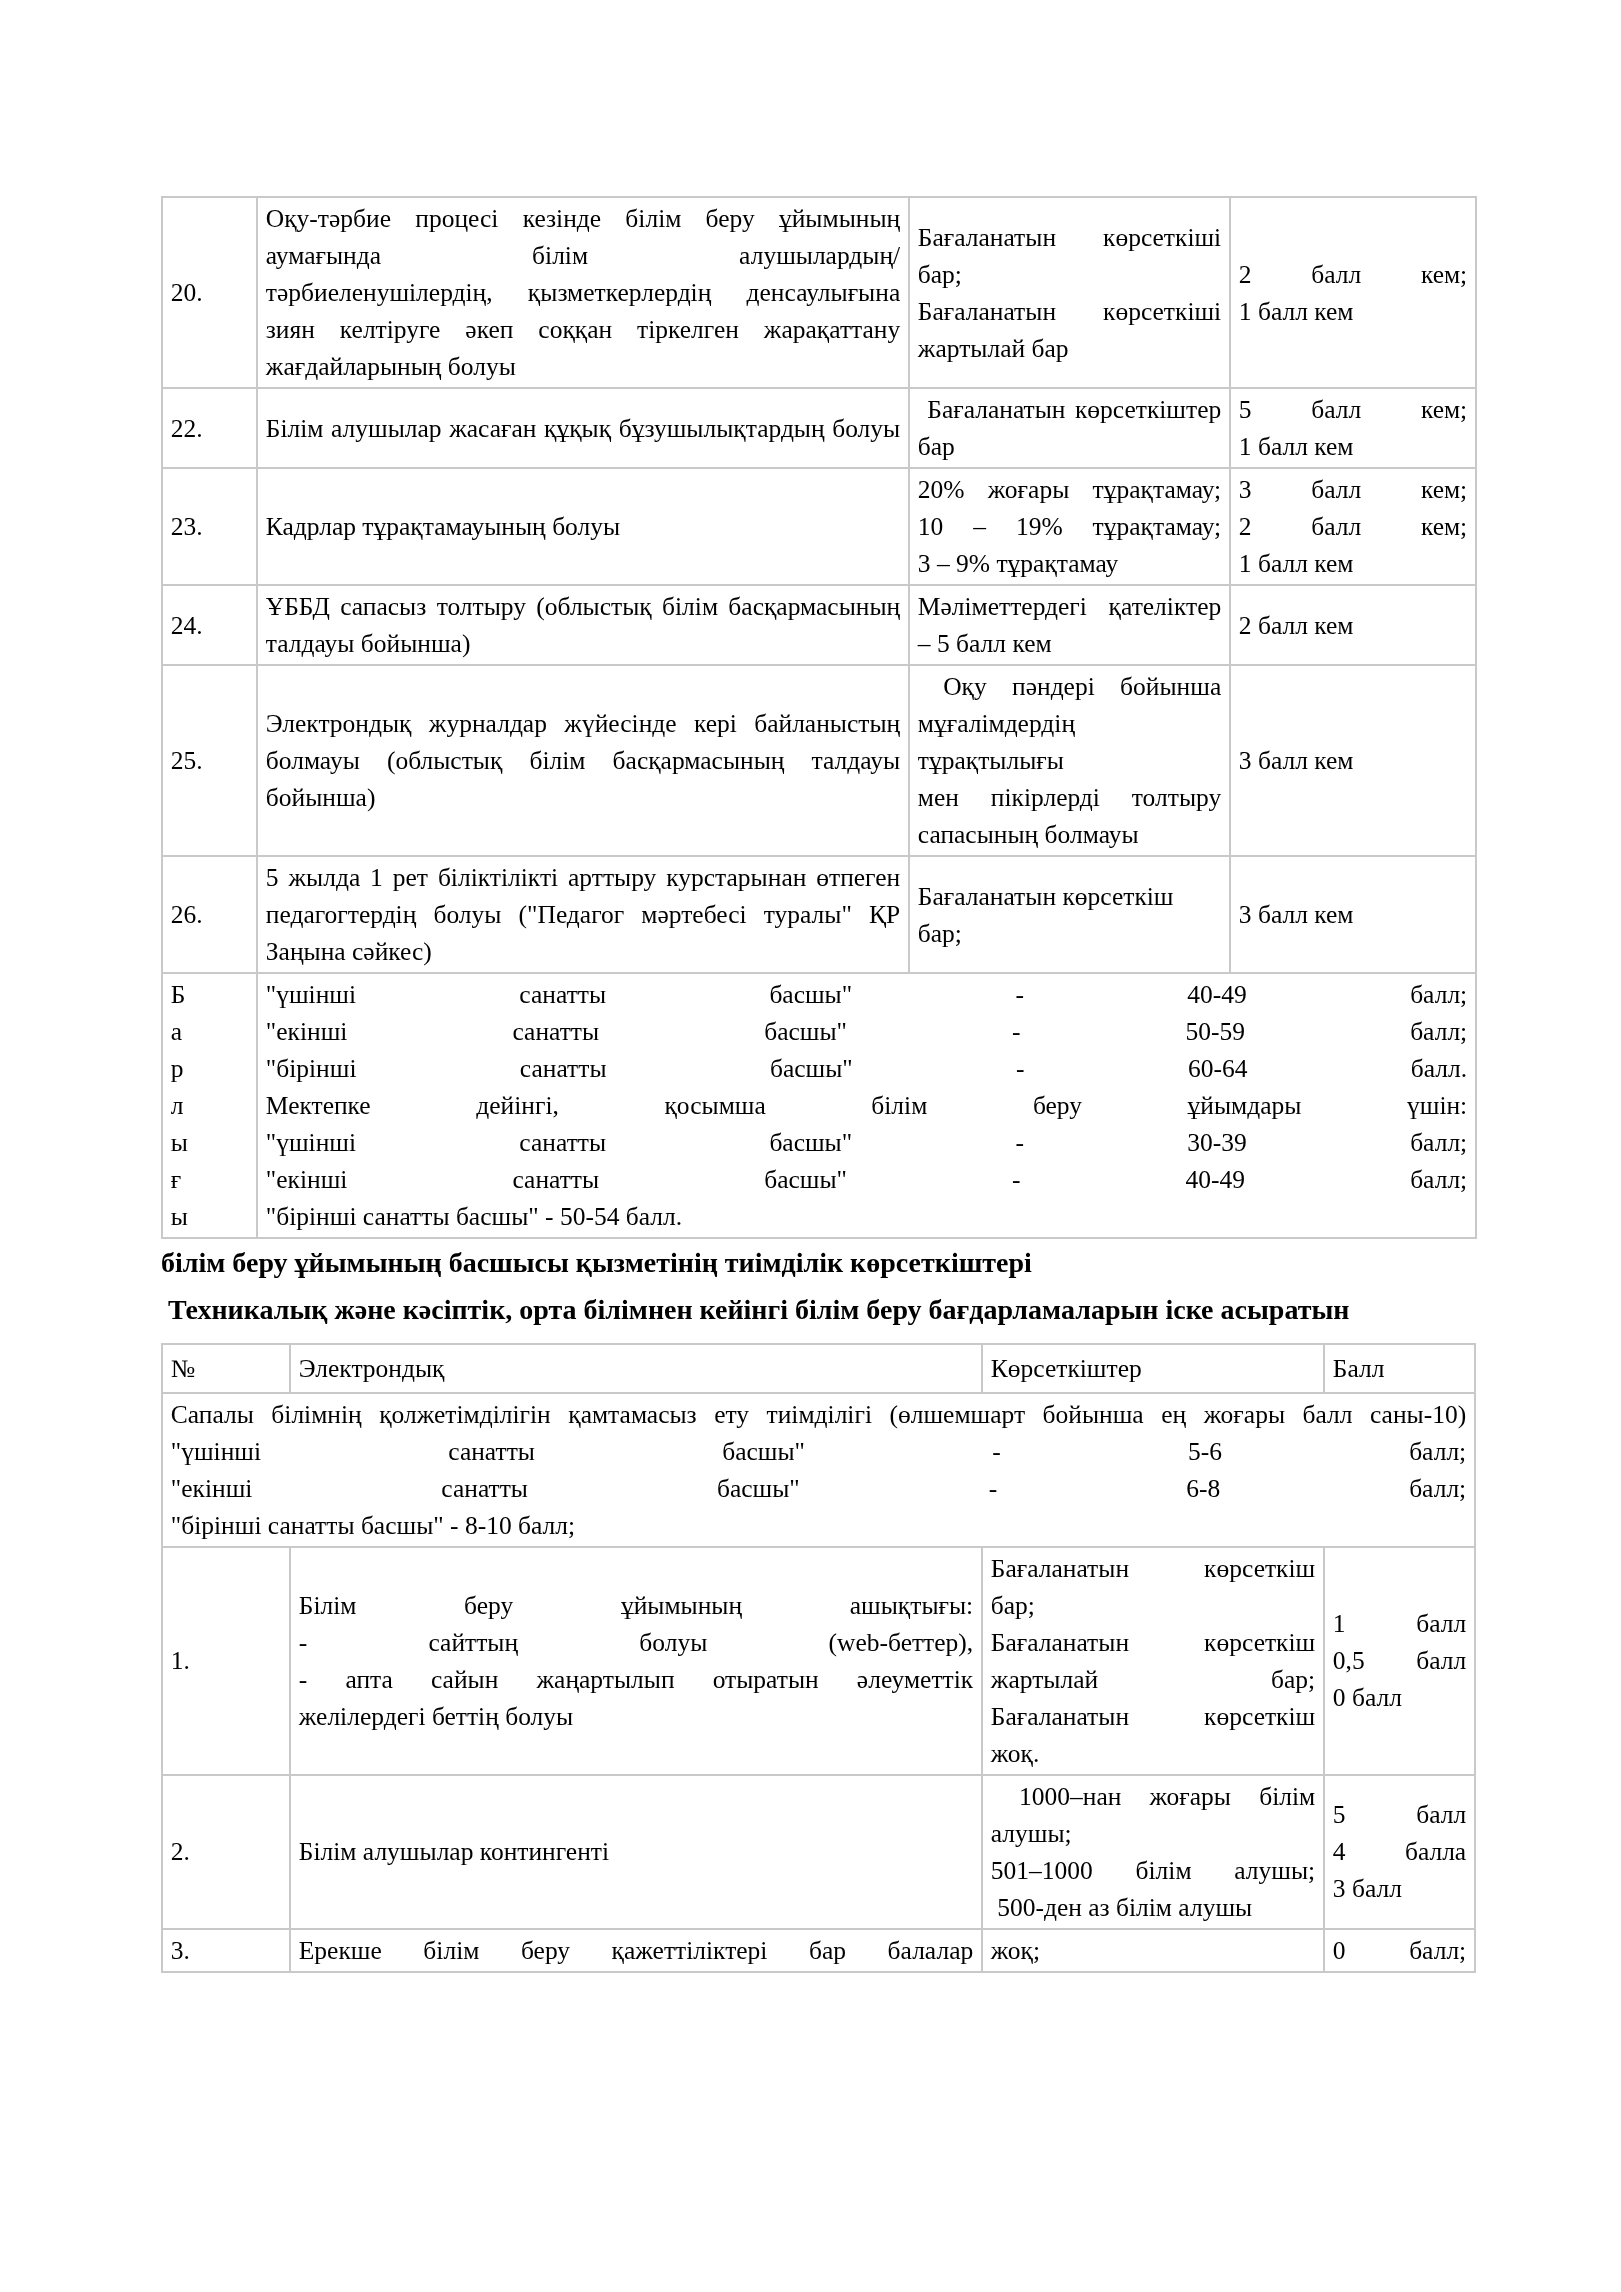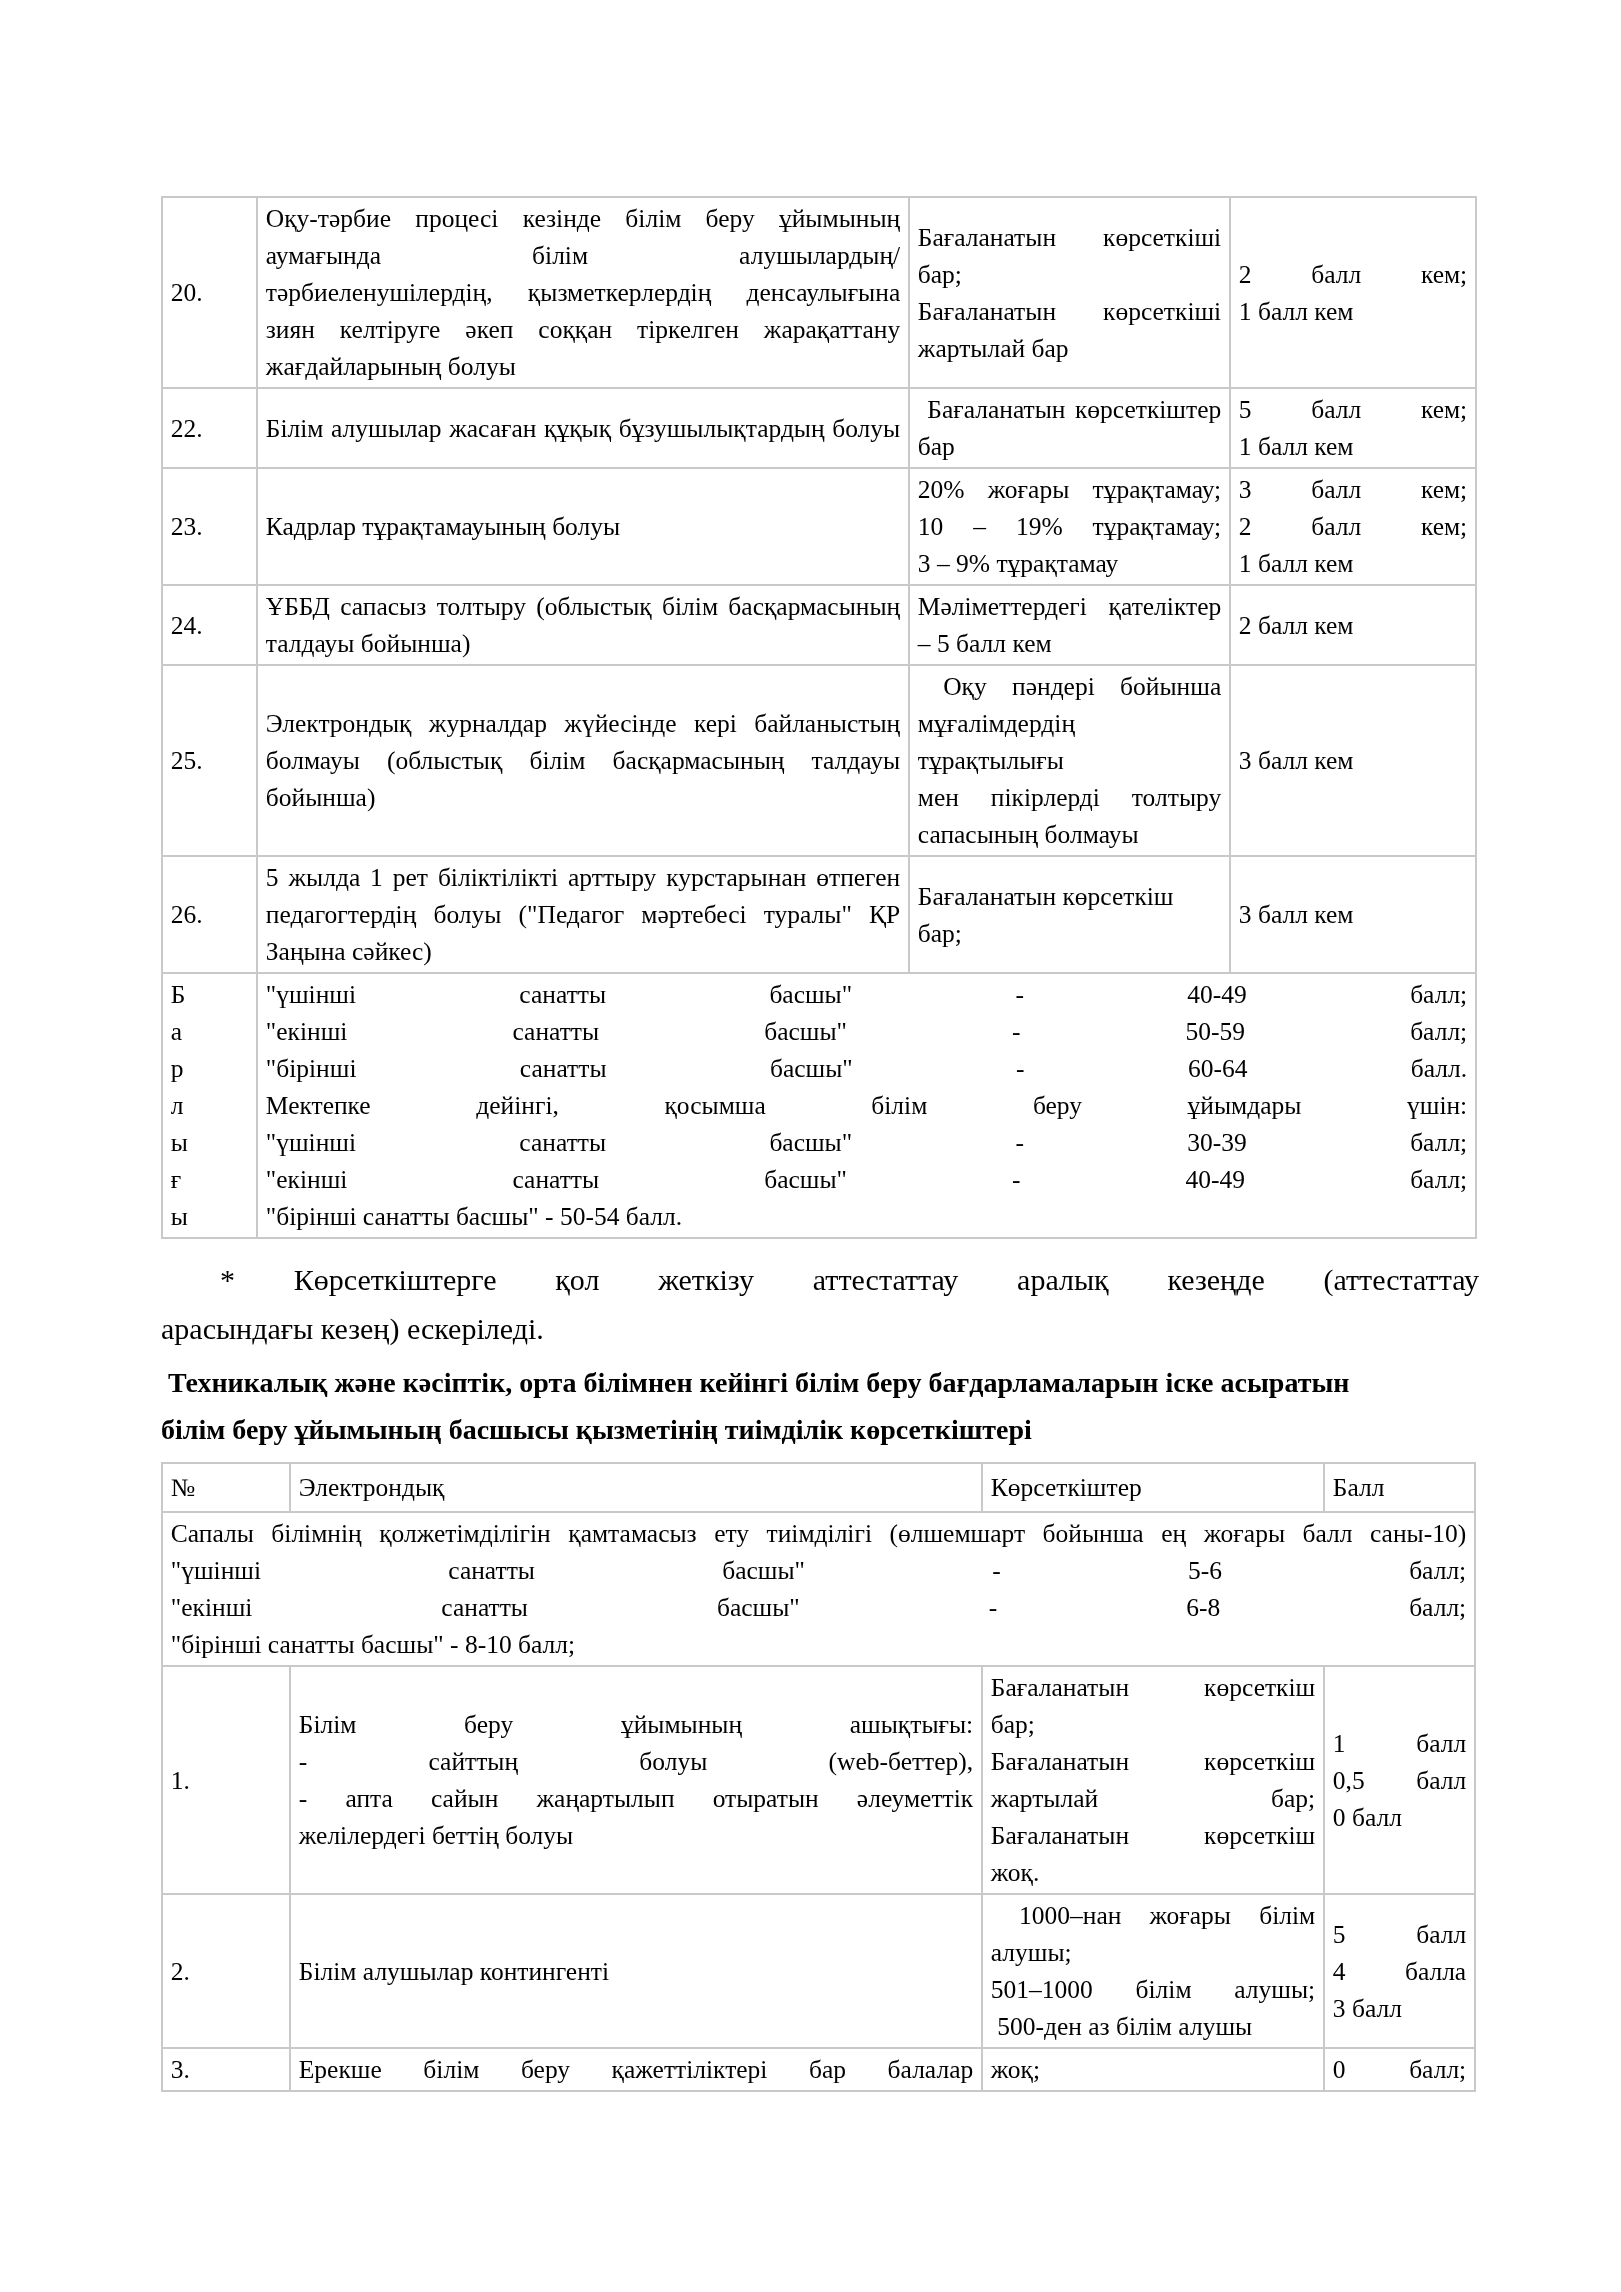--- a/index.html
+++ b/index.html
@@ -152,28 +152,24 @@
             <div class="ln j">"бірінші санатты басшы" - 60-64 балл.</div>
             <div class="ln j">Мектепке дейінгі, қосымша білім беру ұйымдары үшін:</div>
             <div class="ln j">"үшінші санатты басшы" - 30-39 балл;</div>
             <div class="ln j">"екінші санатты басшы" - 40-49 балл;</div>
             <div class="ln">"бірінші санатты басшы" - 50-54 балл.</div>
           </td>
       </tr>
     </tbody>
   </table>
 
-  <div class="note">
-      <div class="ln j i">* Көрсеткіштерге қол жеткізу аттестаттау аралық кезеңде (аттестаттау</div>
-      <div class="ln">арасындағы кезең) ескеріледі.</div>
-    </div>
 
   <div class="heading">
+      <div class="ln">білім беру ұйымының басшысы қызметінің тиімділік көрсеткіштері</div>
       <div class="ln"> Техникалық және кәсіптік, орта білімнен кейінгі білім беру бағдарламаларын іске асыратын</div>
-      <div class="ln">білім беру ұйымының басшысы қызметінің тиімділік көрсеткіштері</div>
     </div>
 
   <table class="doc-table t2">
     <colgroup>
       <col style="width:128px">
         <col style="width:692px">
         <col style="width:342px">
         <col style="width:151px">
     </colgroup>
     <tbody>

